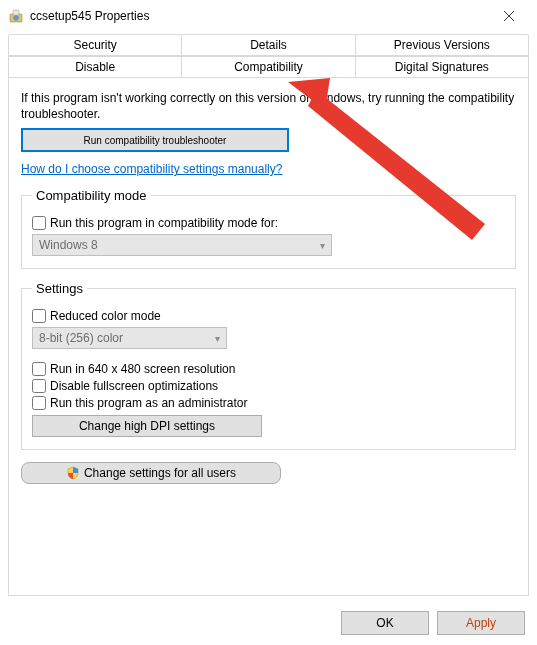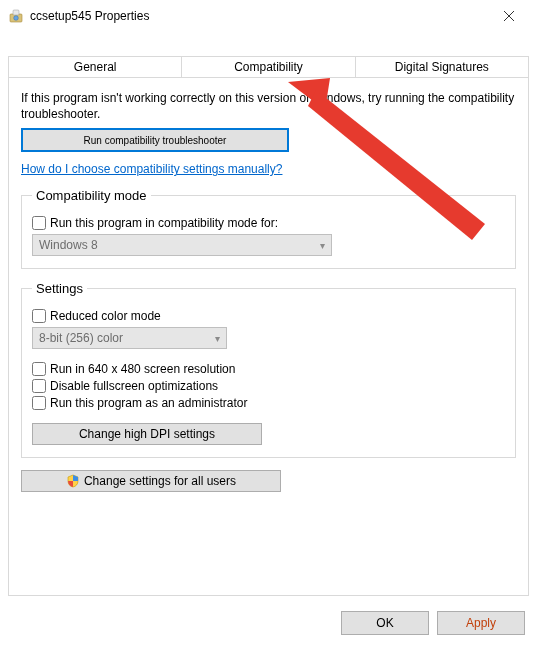--- a/index.html
+++ b/index.html
@@ -131,27 +131,28 @@
 
   .std-btn {
     height: 22px;
     border: 1px solid #adadad;
     background: #e1e1e1;
     font-size: 12px;
     display: inline-flex; align-items: center; justify-content: center;
     padding: 0 14px;
     cursor: default;
   }
-  .change-dpi { margin-top: 10px; width: 230px; justify-content: center; }
+  .change-dpi { margin-top: 2px; width: 230px; justify-content: center; }
 
   .all-users {
     margin-top: 12px;
     width: 260px;
     display: inline-flex; align-items: center; justify-content: center;
     gap: 4px;
+    border-radius: 8px;
   }
   .all-users .shield {
     width: 14px; height: 14px;
     display: inline-flex; align-items: center; justify-content: center;
   }
 
   
   .dlgbuttons {
     position: absolute;
     bottom: 10px; right: 12px;
@@ -182,23 +183,34 @@
   <span class="title">ccsetup545 Properties</span>
   <div class="close">
     <svg viewBox="0 0 10 10" width="10" height="10">
       <line x1="0" y1="0" x2="10" y2="10" stroke="currentColor" stroke-width="1"></line>
       <line x1="10" y1="0" x2="0" y2="10" stroke="currentColor" stroke-width="1"></line>
     </svg>
   </div>
 </div>
 
 <div class="tabstrip">
+  <div class="tabrow top">
+    <div class="tab">
+        <span>Security</span>
+      </div>
+    <div class="tab">
+        <span>Details</span>
+      </div>
+    <div class="tab">
+        <span>Previous Versions</span>
+      </div>
+  </div>
   <div class="tabrow bottom">
     <div class="tab">
-        <span>General</span>
+        <span>Disable</span>
       </div>
     <div class="tab active">
         <span>Compatibility</span>
       </div>
     <div class="tab">
         <span>Digital Signatures</span>
       </div>
   </div>
 </div>
 

